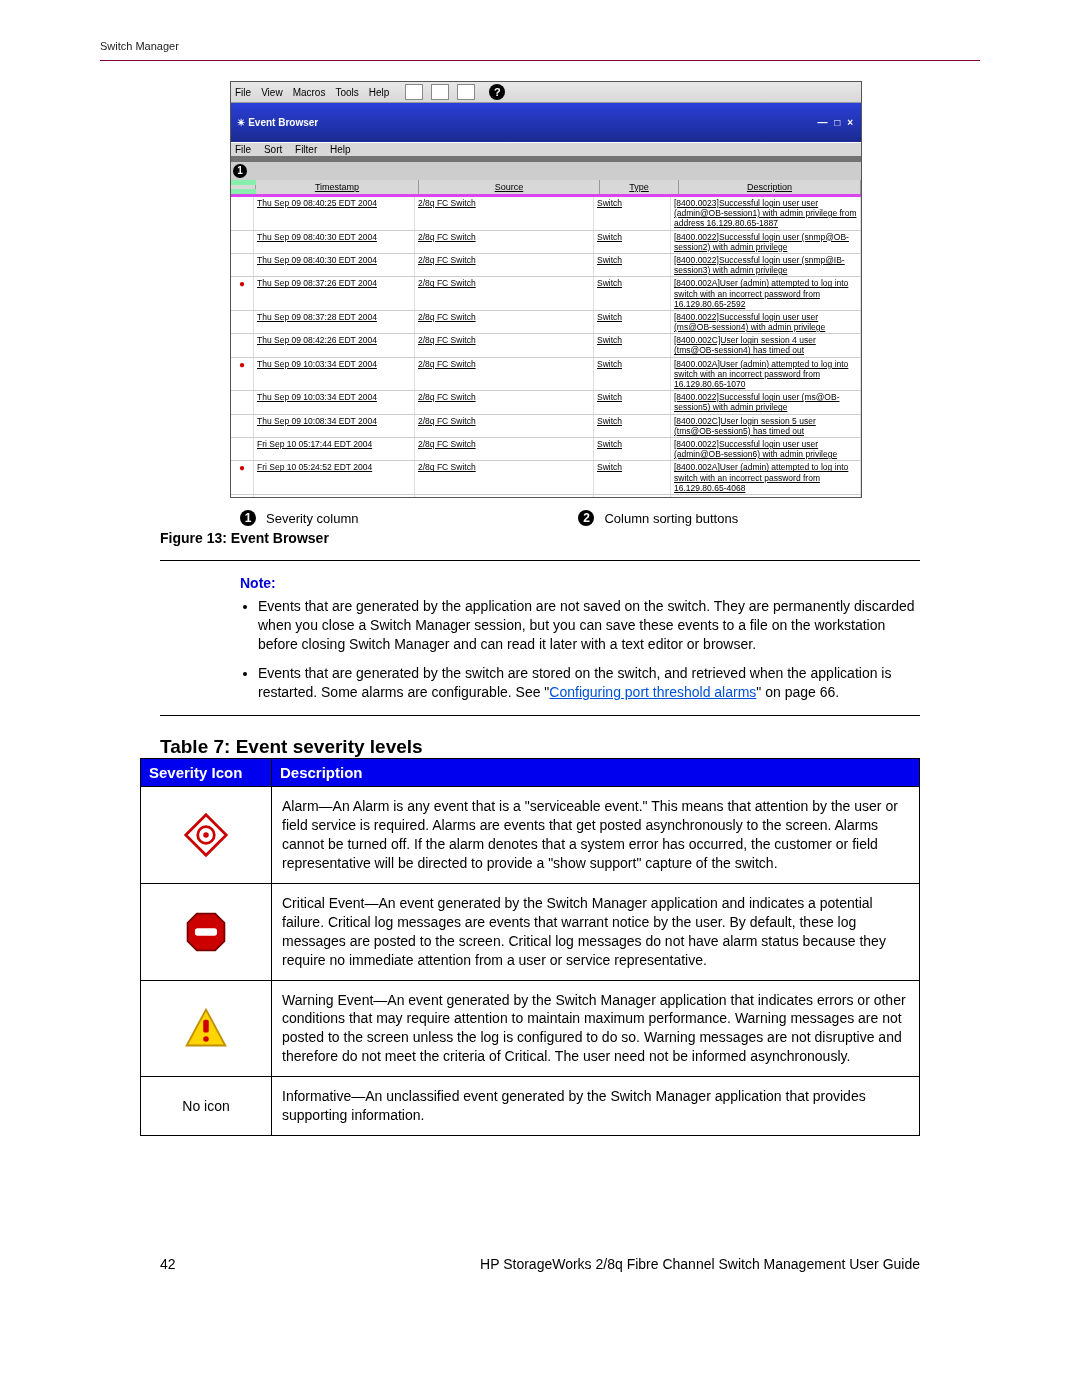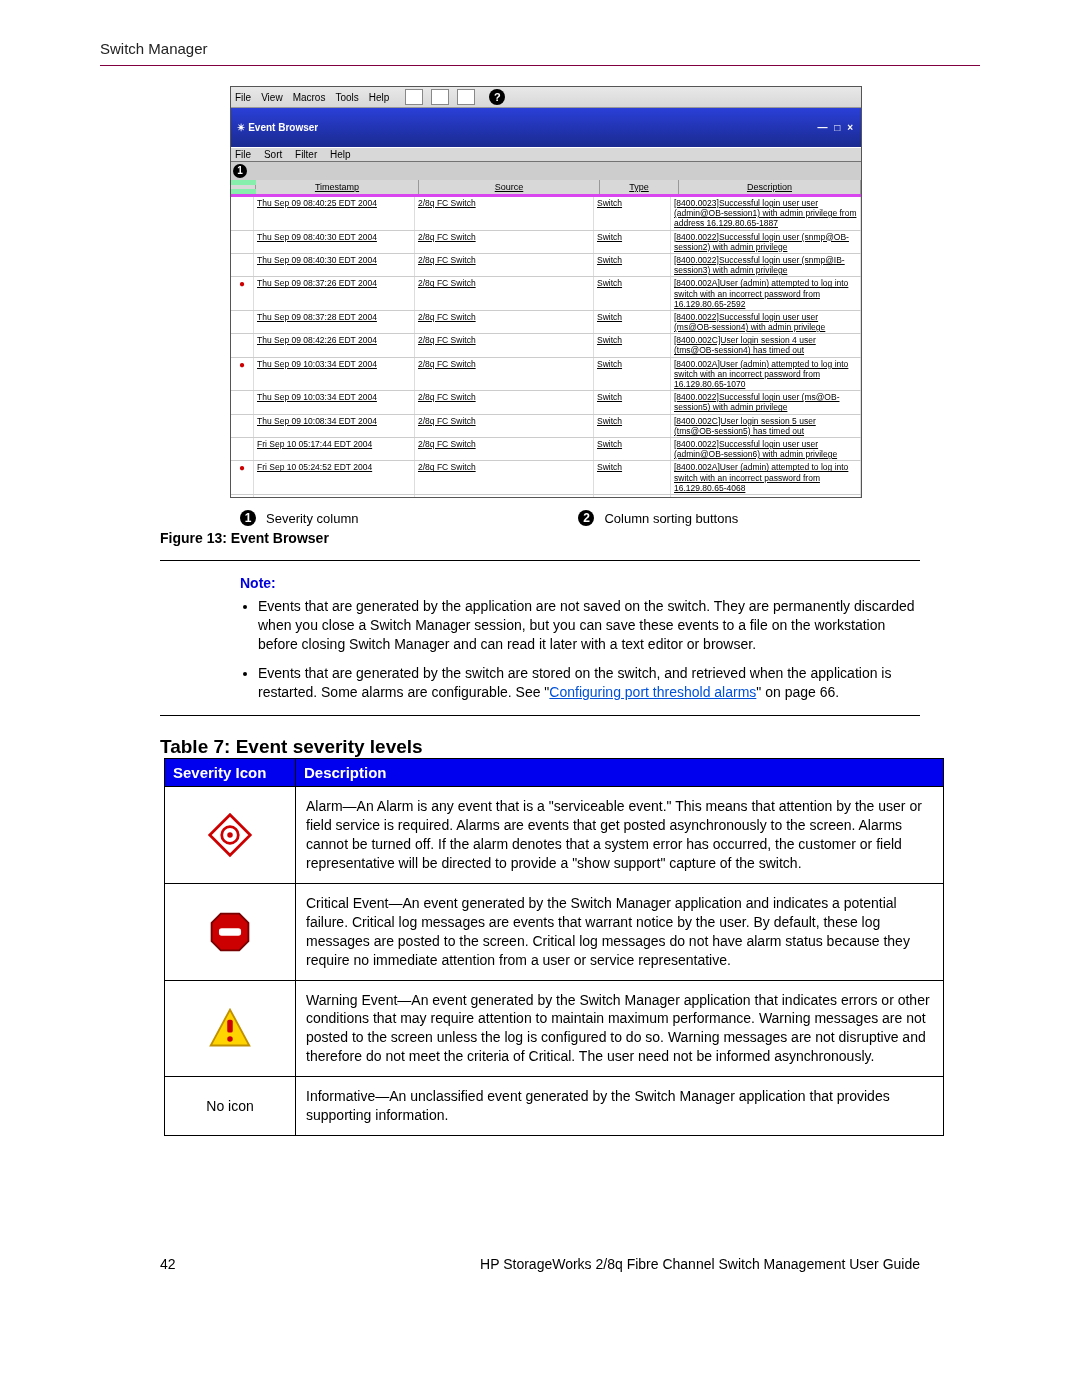--- a/index.html
+++ b/index.html
@@ -10,21 +10,21 @@
     color: #000;
     background: #fff;
   }
   .page {
     width: 1000px;
     margin: 0 auto;
     padding: 40px 60px;
     box-sizing: border-box;
   }
   .header {
-    font-size: 15px;
+    font-size: 11px;
     color: #222;
   }
   .header-hr {
     border: none;
     border-top: 1.5px solid #800040;
     margin: 8px 0 20px 0;
   }
   .screenshot {
     width: 630px;
     margin: 10px auto 10px 130px;
@@ -50,21 +50,21 @@
     width:16px; height:16px; border-radius:50%; background:#000; color:#fff; text-align:center; font-weight:bold; font-size:11px; line-height:16px;
   }
   .callout-2 { margin-left: 4px; }
   .eb-titlebar {
     background: linear-gradient(#2a3fd8,#1a2a90);
     color:#fff; padding:14px 6px; font-weight:bold; font-size:10px;
     display:flex; justify-content:space-between;
   }
   .eb-titlebar .winbtns { color:#fff; font-size:10px; letter-spacing:2px;}
   .eb-menubar {
-    background:#d8d8d8; padding:1px 4px; font-size:10px; border-top:1px solid #fff; border-bottom:1px solid #737373;
+    background:#d8d8d8; padding:1px 4px; font-size:10px; border-top:1px solid #fff; border-bottom:6px solid #737373;
   }
   .eb-menubar span { margin-right: 10px; }
   .callout-1-badge {
     display:inline-block; width:14px; height:14px; background:#000; color:#fff; border-radius:50%; text-align:center; font-weight:bold; font-size:10px; line-height:14px; margin: 2px;
   }
   .eb-header-row {
     display:flex; background:#86efac; border-bottom:3px solid #d946ef;align-items:center;
   }
   .eb-header-row .col {
     border-right:1px solid #999; padding:2px 4px; font-size:9px; text-align:center; background:#d8d8d8;
@@ -100,21 +100,21 @@
     border:none; border-top:1px solid #000; margin: 14px 60px;
   }
   .note-block { margin: 10px 60px 10px 140px; }
   .note-title { color:#0000dd; font-weight:bold; font-size:14px; margin-bottom:6px; }
   .note-block ul { margin: 0; padding-left: 18px; }
   .note-block li { margin-bottom: 10px; font-size:14px; line-height:1.35; }
   a.link { color:#0050d8; }
   .table-cap { font-size:19px; font-weight:bold; margin: 20px 60px 0 60px; }
   table.sevtable {
     border-collapse: collapse;
-    margin: 0 64px;
+    margin: 0 40px;
     width: 780px;
   }
   table.sevtable th {
     background:#0000ee; color:#fff; font-size:15px; padding:5px 8px; text-align:left; border:1px solid #000;
   }
   table.sevtable td {
     border:1px solid #000; padding:10px 10px; vertical-align: middle; font-size:14px; line-height:1.35;
   }
   table.sevtable td.iconcell { width:110px; text-align:center; }
   .icon-svg { width:46px; height:46px; display:block; margin:0 auto; }

